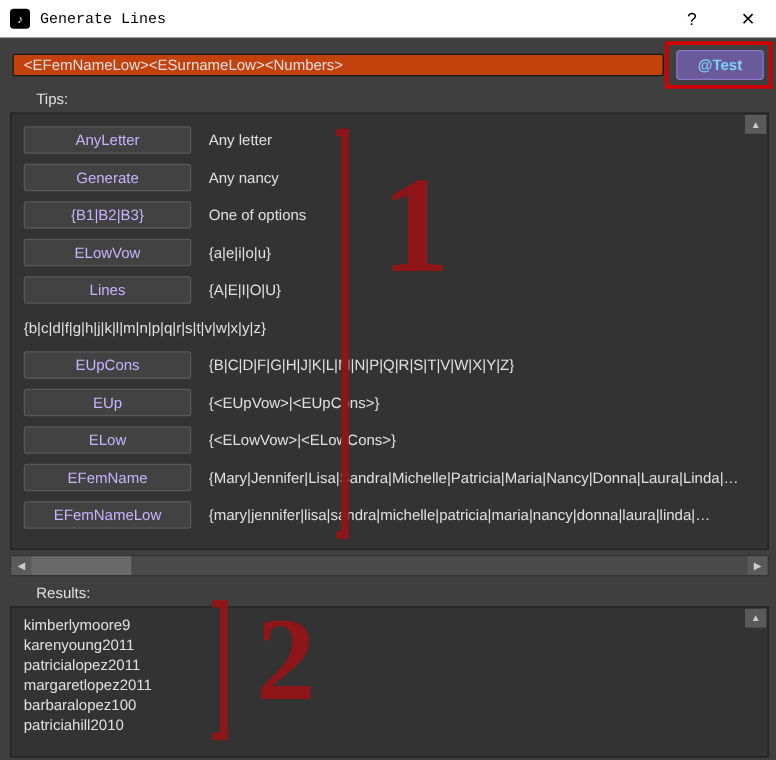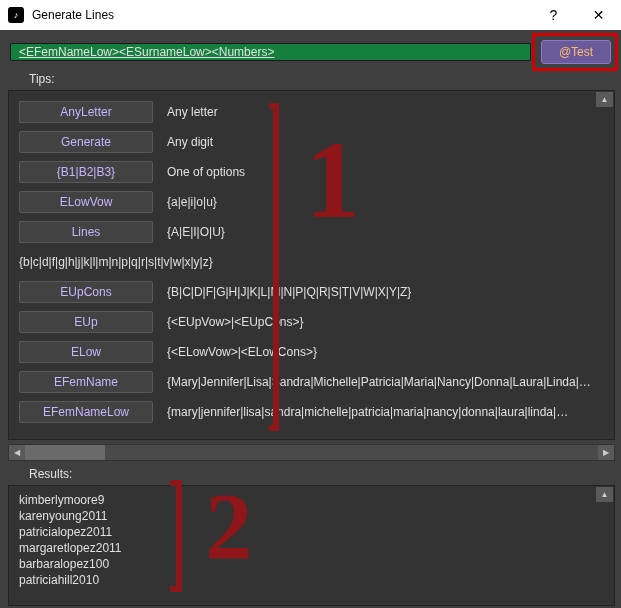--- a/index.html
+++ b/index.html
@@ -23,53 +23,53 @@
   }
   .titlebar .icon {
     width: 16px; height: 16px;
     background: #000;
     color: #fff;
     display: flex; align-items: center; justify-content: center;
     font-size: 9px; font-weight: bold;
     margin-right: 8px;
     border-radius: 3px;
   }
-  .titlebar .title { flex: 1; }
+  .titlebar .title { flex: 1; font-family: Liberation Mono, monospace; }
   .titlebar .win-btn {
     width: 45px; height: 30px;
     display: flex; align-items: center; justify-content: center;
     color: #000;
     font-size: 14px;
   }
   .top-row {
     display: flex;
     align-items: center;
     padding: 10px 10px 6px 10px;
     gap: 10px;
     position: relative;
   }
   .pattern-input {
     flex: 1;
-    background: #15803d;
+    background: #c2410c;
     border: 1px solid #1a1a1a;
     color: #e0e0e0;
     padding: 1px 8px;
     font-size: 12px;
     border-radius: 2px;
-    text-decoration: underline;
   }
   .test-btn {
     width: 70px;
     padding: 4px 0;
     background: #6a5a9a;
     border: 1px solid #8a7acc;
-    color: #fdba74;
+    color: #7dd3fc;
     font-size: 12px;
     border-radius: 3px;
     text-align: center;
+    font-weight: bold;
   }
   .highlight-test {
     position: absolute;
     border: 3px solid #d00000;
     pointer-events: none;
   }
   .section-label {
     padding: 2px 10px 4px 8px;
     font-size: 12px;
     margin-left: 21px;
@@ -210,21 +210,21 @@
 
 <div class="tips-area">
   <div class="tips-scroll">▲</div>
   <div class="tips-content">
     <div class="tip-row">
       <div class="tip-btn">AnyLetter</div>
       <div class="tip-desc">Any letter</div>
     </div>
     <div class="tip-row">
       <div class="tip-btn">Generate</div>
-      <div class="tip-desc">Any digit</div>
+      <div class="tip-desc">Any nancy</div>
     </div>
     <div class="tip-row">
       <div class="tip-btn">{B1|B2|B3}</div>
       <div class="tip-desc">One of options</div>
     </div>
     <div class="tip-row">
       <div class="tip-btn">ELowVow</div>
       <div class="tip-desc">{a|e|i|o|u}</div>
     </div>
     <div class="tip-row">

